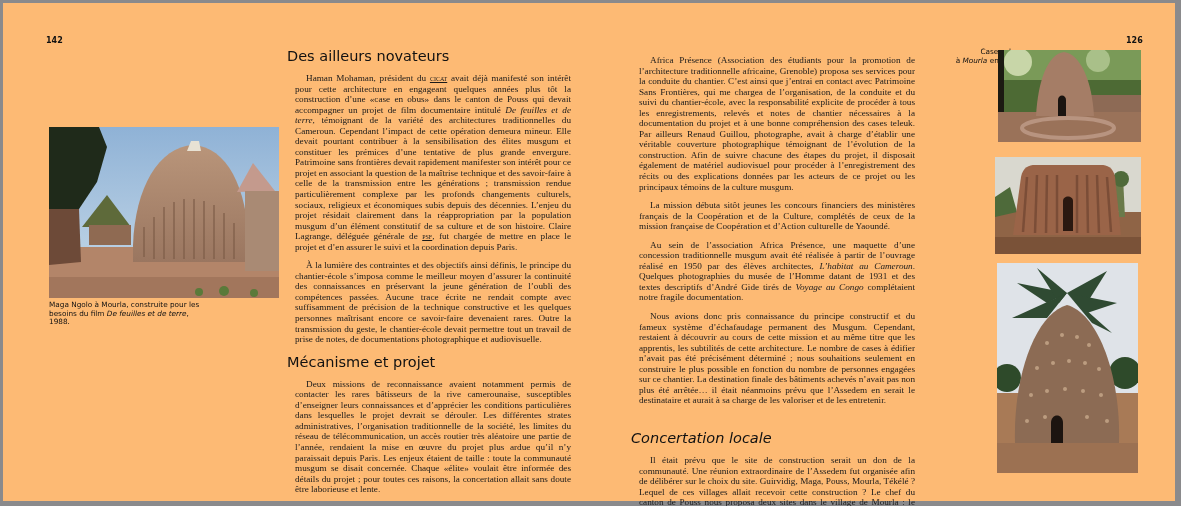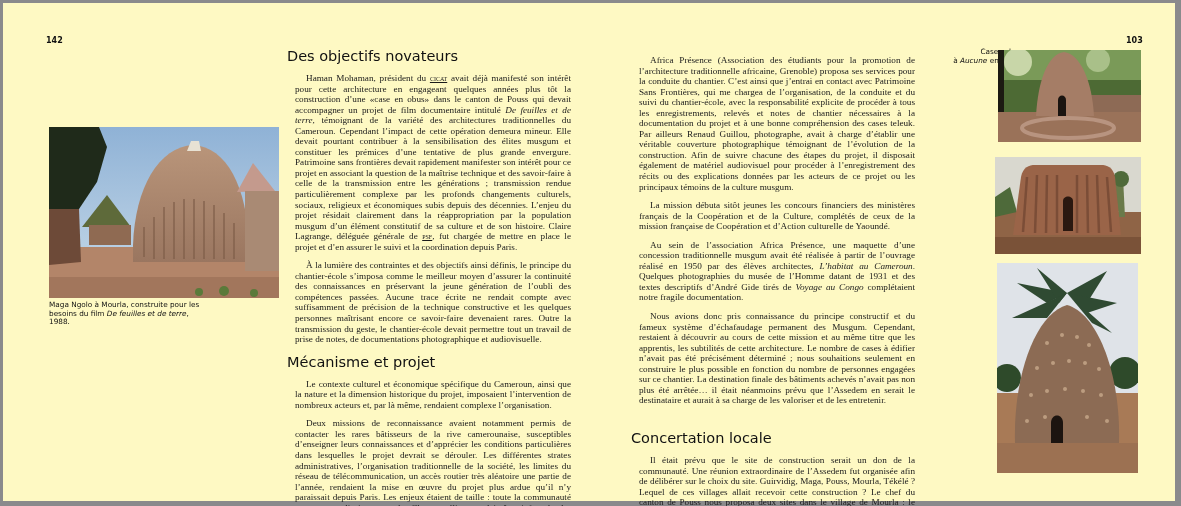--- a/index.html
+++ b/index.html
@@ -4,21 +4,21 @@
 <style>
   html, body { margin: 0; padding: 0; }
   body {
     width: 1181px; height: 506px; overflow: hidden;
     background: #8a8a8c;
     font-family: "Liberation Serif", "DejaVu Serif", serif;
   }
   .spread {
     position: absolute; left: 3px; top: 3px;
     width: 1172px; height: 498px;
-    background: #fef9c3;
+    background: #fdba74;
   }
   .folio {
     position: absolute; top: 33px;
     font-family: "DejaVu Sans", "Liberation Sans", sans-serif;
     font-size: 8px; font-weight: bold; color: #111;
   }
   .folio.left { left: 43px; }
   .folio.right { left: 1123px; }
   .col {
     position: absolute;
@@ -34,21 +34,21 @@
     font-family: "DejaVu Sans", "Liberation Sans", sans-serif;
     font-weight: normal;
     font-size: 14.5px;
     line-height: 18px;
     color: #111;
   }
   .col-left { left: 284px; top: 44px; width: 292px; }
   .col-right { left: 628px; top: 44px; width: 292px; }
   .col-left h2.h1 { margin-bottom: 3px; }
   .col-left h2.h2 { margin-top: 2px; margin-bottom: 0px; }
-  .col-right h2.h3 { margin-top: 23px; margin-bottom: 1px; }
+  .col-right h2.h3 { margin-top: 23px; margin-bottom: 1px; font-style: italic; }
   .sc { font-variant: small-caps; text-decoration: underline; }
   .caption {
     position: absolute;
     font-family: "DejaVu Sans", "Liberation Sans", sans-serif;
     font-size: 7.3px; line-height: 8.6px; color: #111;
   }
   .cap-left { left: 46px; top: 298px; width: 160px; }
   .cap-right { left: 933px; top: 45px; width: 86px; text-align: right; }
   .photo { position: absolute; overflow: hidden; }
   .photo svg { display: block; width: 100%; height: 100%; }
@@ -105,42 +105,41 @@
           <circle cx="205" cy="166" r="4"></circle>
         </g>
     </svg>
   </div>
 
   <div class="caption cap-left">
     <span>Maga Ngolo à Mourla, construite pour les besoins du film </span><i>De feuilles et de terre</i><span>, 1988.</span>
   </div>
 
   <div class="col col-left">
-    <h2 class="h1">Des objectifs novateurs</h2>
+    <h2 class="h1">Des ailleurs novateurs</h2>
     <p><span>Haman Mohaman, président du </span><span class="sc">cicat</span><span> avait déjà manifesté son intérêt pour cette architecture en engageant quelques années plus tôt la construction d’une «case en obus» dans le canton de Pouss qui devait accompagner un projet de film documentaire intitulé </span><i>De feuilles et de terre</i><span>, témoignant de la variété des architectures traditionnelles du Cameroun. Cependant l’impact de cette opération demeura mineur. Elle devait pourtant contribuer à la sensibilisation des élites musgum et constituer les prémices d’une tentative de plus grande envergure. Patrimoine sans frontières devait rapidement manifester son intérêt pour ce projet en associant la question de la maîtrise technique et des savoir-faire à celle de la transmission entre les générations ; transmission rendue particulièrement complexe par les profonds changements culturels, sociaux, religieux et économiques subis depuis des décennies. L’enjeu du projet résidait clairement dans la réappropriation par la population musgum d’un élément constitutif de sa culture et de son histoire. Claire Lagrange, déléguée générale de </span><span class="sc">psf</span><span>, fut chargée de mettre en place le projet et d’en assurer le suivi et la coordination depuis Paris.</span></p>
     <p>À la lumière des contraintes et des objectifs ainsi définis, le principe du chantier-école s’imposa comme le meilleur moyen d’assurer la continuité des connaissances en préservant la jeune génération de l’oubli des compétences passées. Aucune trace écrite ne rendait compte avec suffisamment de précision de la technique constructive et les quelques personnes maîtrisant encore ce savoir-faire devenaient rares. Outre la transmission du geste, le chantier-école devait permettre tout un travail de prise de notes, de documentations photographique et audiovisuelle.</p>
     <h2 class="h2">Mécanisme et projet</h2>
-    <p>Le contexte culturel et économique spécifique du Cameroun, ainsi que la nature et la dimension historique du projet, imposaient l’intervention de nombreux acteurs et, par là même, rendaient complexe l’organisation.</p>
     <p>Deux missions de reconnaissance avaient notamment permis de contacter les rares bâtisseurs de la rive camerounaise, susceptibles d’enseigner leurs connaissances et d’apprécier les conditions particulières dans lesquelles le projet devrait se dérouler. Les différentes strates administratives, l’organisation traditionnelle de la société, les limites du réseau de télécommunication, un accès routier très aléatoire une partie de l’année, rendaient la mise en œuvre du projet plus ardue qu’il n’y paraissait depuis Paris. Les enjeux étaient de taille : toute la communauté musgum se disait concernée. Chaque «élite» voulait être informée des détails du projet ; pour toutes ces raisons, la concertation allait sans doute être laborieuse et lente.</p>
   </div>
 
   <div class="col col-right">
     <p>Africa Présence (Association des étudiants pour la promotion de l’architecture traditionnelle africaine, Grenoble) proposa ses services pour la conduite du chantier. C’est ainsi que j’entrai en contact avec Patrimoine Sans Frontières, qui me chargea de l’organisation, de la conduite et du suivi du chantier-école, avec la responsabilité explicite de procéder à tous les enregistrements, relevés et notes de chantier nécessaires à la documentation du projet et à une bonne compréhension des cases teleuk. Par ailleurs Renaud Guillou, photographe, avait à charge d’établir une véritable couverture photographique témoignant de l’évolution de la construction. Afin de suivre chacune des étapes du projet, il disposait également de matériel audiovisuel pour procéder à l’enregistrement des récits ou des explications données par les acteurs de ce projet ou les principaux témoins de la culture musgum.</p>
     <p>La mission débuta sitôt jeunes les concours financiers des ministères français de la Coopération et de la Culture, complétés de ceux de la mission française de Coopération et d’Action culturelle de Yaoundé.</p>
     <p><span>Au sein de l’association Africa Présence, une maquette d’une concession traditionnelle musgum avait été réalisée à partir de l’ouvrage réalisé en 1950 par des élèves architectes, </span><i>L’habitat au Cameroun</i><span>. Quelques photographies du musée de l’Homme datant de 1931 et des textes descriptifs d’André Gide tirés de </span><i>Voyage au Congo</i><span> complétaient notre fragile documentation.</span></p>
     <p>Nous avions donc pris connaissance du principe constructif et du fameux système d’échafaudage permanent des Musgum. Cependant, restaient à découvrir au cours de cette mission et au même titre que les apprentis, les subtilités de cette architecture. Le nombre de cases à édifier n’avait pas été précisément déterminé ; nous souhaitions seulement en construire le plus possible en fonction du nombre de personnes engagées sur ce chantier. La destination finale des bâtiments achevés n’avait pas non plus été arrêtée… il était néanmoins prévu que l’Assedem en serait le destinataire et aurait à sa charge de les valoriser et de les entretenir.</p>
     <h2 class="h3">Concertation locale</h2>
     <p>Il était prévu que le site de construction serait un don de la communauté. Une réunion extraordinaire de l’Assedem fut organisée afin de délibérer sur le choix du site. Guirvidig, Maga, Pouss, Mourla, Tékélé ? Lequel de ces villages allait recevoir cette construction ? Le chef du canton de Pouss nous proposa deux sites dans le village de Mourla : le premier se trouvait à proximité de quatre cases inachevées, mais s’avéra difficile d’accès. De plus, le terrain nous</p>
   </div>
 
-  <div class="folio right">103</div>
+  <div class="folio right">126</div>
 
   <div class="caption cap-right">
     <div>Cases obus</div>
-    <div><span>à </span><i>Aucune</i><span> en 1996.</span></div>
+    <div><span>à </span><i>Mourla</i><span> en 1996.</span></div>
   </div>
 
   <div class="photo ph2">
     <svg viewBox="0 0 143 92" preserveAspectRatio="none">
       <rect width="143" height="92" fill="#4d6a34"></rect>
       <rect x="0" y="0" width="143" height="30" fill="#7a9a58"></rect>
       <circle cx="20" cy="12" r="14" fill="#c8d6a8"></circle>
       <circle cx="100" cy="10" r="12" fill="#a9c089"></circle>
       <rect x="0" y="0" width="6" height="92" fill="#1c1a12"></rect>
       <rect x="90" y="45" width="53" height="22" fill="#8d6a55"></rect>

